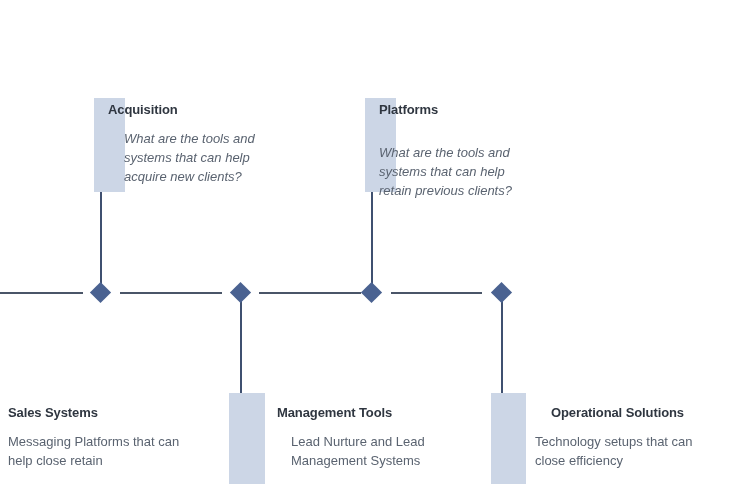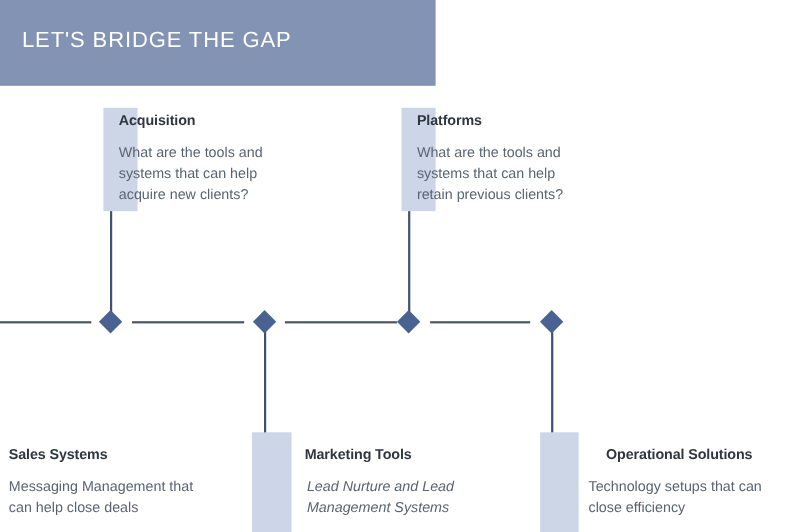--- a/index.html
+++ b/index.html
@@ -89,60 +89,57 @@
     line-height: 19px;
     color: #5a6370;
     font-family: "Liberation Sans", sans-serif;
   }
 </style>
 </head>
 <body>
 
 <div id="canvas">
 
-  <div class="banner">
-    <div class="banner-title">LET'S BRIDGE THE GAP</div>
-  </div>
 
   <div class="hline" style="left:0px; width:83px;"></div>
   <div class="hline" style="left:120px; width:102px;"></div>
   <div class="hline" style="left:259px; width:102px;"></div>
   <div class="hline" style="left:391px; width:91px;"></div>
 
   <div class="vline" style="left:100px; top:104px; height:182px;"></div>
   <div class="vline" style="left:371px; top:104px; height:182px;"></div>
   <div class="vline" style="left:240px; top:299px; height:185px;"></div>
   <div class="vline" style="left:501px; top:299px; height:185px;"></div>
 
   <div class="diamond" style="left:93px; top:285px;"></div>
   <div class="diamond" style="left:233px; top:285px;"></div>
   <div class="diamond" style="left:364px; top:285px;"></div>
   <div class="diamond" style="left:494px; top:285px;"></div>
 
   <div class="node">
     <div class="shade" style="left:94px; top:98px; width:31px; height:94px;"></div>
     <div class="node-title" style="left:108px; top:102px;">Acquisition</div>
-    <div class="node-desc" style="left:108px; top:129px; width:160px;">What are the tools and systems that can help acquire new clients?</div>
+    <div class="node-desc" style="left:124px; top:129px; width:160px;font-style:italic;">What are the tools and systems that can help acquire new clients?</div>
   </div>
 
   <div class="node">
     <div class="shade" style="left:365px; top:98px; width:31px; height:94px;"></div>
     <div class="node-title" style="left:379px; top:102px;">Platforms</div>
-    <div class="node-desc" style="left:379px; top:129px; width:160px;">What are the tools and systems that can help retain previous clients?</div>
+    <div class="node-desc" style="left:379px; top:143px; width:160px;font-style:italic;">What are the tools and systems that can help retain previous clients?</div>
   </div>
 
   <div class="node">
     <div class="node-title" style="left:8px; top:405px;">Sales Systems</div>
-    <div class="node-desc" style="left:8px; top:432px; width:180px;">Messaging Management that can help close deals</div>
+    <div class="node-desc" style="left:8px; top:432px; width:180px;">Messaging Platforms that can help close retain</div>
   </div>
 
   <div class="node">
     <div class="shade" style="left:229px; top:393px; width:36px; height:91px;"></div>
-    <div class="node-title" style="left:277px; top:405px;">Marketing Tools</div>
-    <div class="node-desc" style="left:279px; top:432px; width:165px;font-style:italic;">Lead Nurture and Lead Management Systems</div>
+    <div class="node-title" style="left:277px; top:405px;">Management Tools</div>
+    <div class="node-desc" style="left:291px; top:432px; width:165px;">Lead Nurture and Lead Management Systems</div>
   </div>
 
   <div class="node">
     <div class="shade" style="left:491px; top:393px; width:35px; height:91px;"></div>
     <div class="node-title" style="left:535px; top:405px;margin-left:16px;">Operational Solutions</div>
     <div class="node-desc" style="left:535px; top:432px; width:180px;">Technology setups that can close efficiency</div>
   </div>
 
 </div>
 

